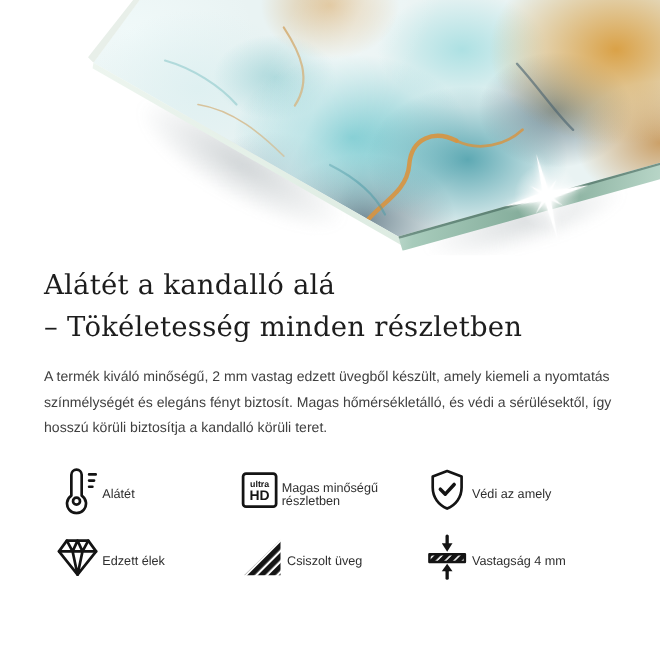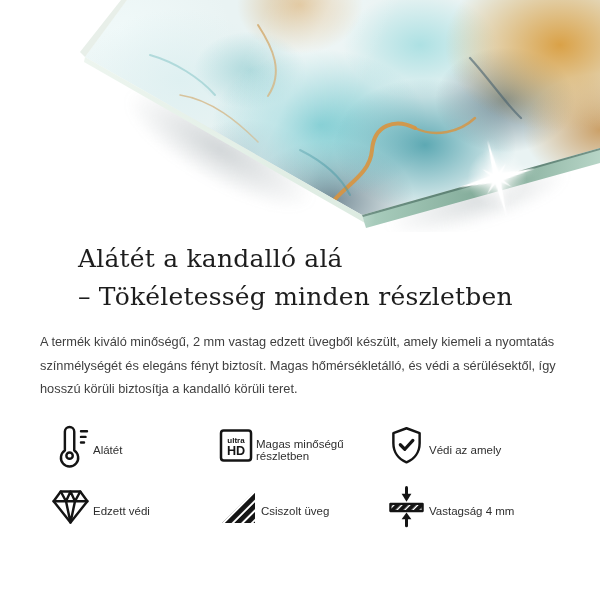--- a/index.html
+++ b/index.html
@@ -51,21 +51,21 @@
 
   .sparkle { position:absolute; left:452px; top:133px; width:90px; height:90px; z-index:3;
     transform:rotate(-14deg); filter:drop-shadow(0 0 3px #ffffff); }
   .sparkle-glow { position:absolute; left:467px; top:148px; width:60px; height:60px; z-index:3;
     background:radial-gradient(circle, rgba(255,255,255,0.95), rgba(255,255,255,0) 70%); }
 
   
   .content { padding:0 40px; }
   h1 { margin-top:8px; font-family:"DejaVu Serif","Liberation Serif",serif;
        font-weight:400; font-size:25px; line-height:1.5; color:#1d1d1d; letter-spacing:0.2px; }
-  h1 span { display:block;margin-left:38px; }
+  h1 span { display:block; }
   .desc { margin-top:15px; font-size:12.8px; line-height:1.85; color:#3f3f3f; }
   .desc span { display:block; white-space:nowrap; }
 
   
   .features { margin-top:22px; padding:0 8px; display:grid;
               grid-template-columns:1fr 1fr 1fr; row-gap:16px; }
   .feature { display:flex; flex-direction:row; align-items:center; }
   .feature svg.ic { width:45px; height:45px; stroke:#141414; fill:none;
                     stroke-width:1.3; stroke-linecap:round; stroke-linejoin:round; }
   .feature .lbl { margin-top:9px; font-size:11.5px; color:#2e2e2e; }
@@ -145,21 +145,21 @@
         <path d="M8.7 11.6 L11.1 14 L15.4 9.3" stroke-width="1.7"></path>
       </svg>
       <div class="lbl">Védi az amely</div>
     </div>
 
     <div class="feature">
       <svg class="ic" viewBox="0 0 24 24">
         <path d="M6.8 4 L17.2 4 L21 9.2 L12 20.5 L3 9.2 Z"></path>
         <path d="M3 9.2 L21 9.2 M6.8 4 L9.6 9.2 L12 4 L14.4 9.2 L17.2 4 M9.6 9.2 L12 20.5 L14.4 9.2"></path>
       </svg>
-      <div class="lbl">Edzett védi</div>
+      <div class="lbl">Edzett élek</div>
     </div>
 
     <div class="feature">
       <svg class="ic" viewBox="0 0 24 24">
         <defs>
           <pattern id="hatch1" patternUnits="userSpaceOnUse" width="3.6" height="3.6" patternTransform="rotate(45)">
             <rect width="1.9" height="3.6" fill="#141414"></rect>
           </pattern>
         </defs>
         <path d="M3.2 20.8 L20.8 20.8 L20.8 3.6 Z" fill="url(#hatch1)" stroke="none"></path>

